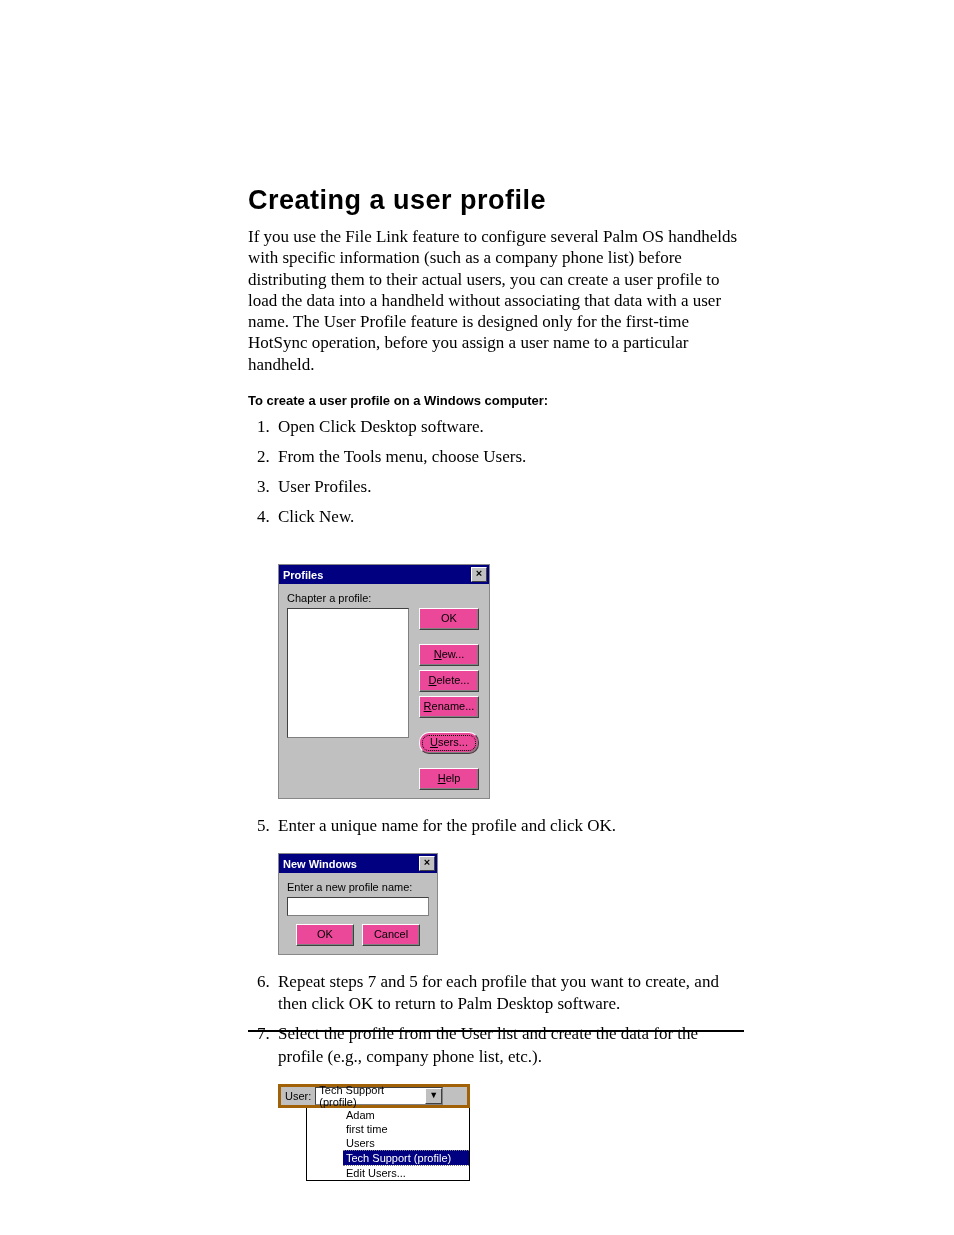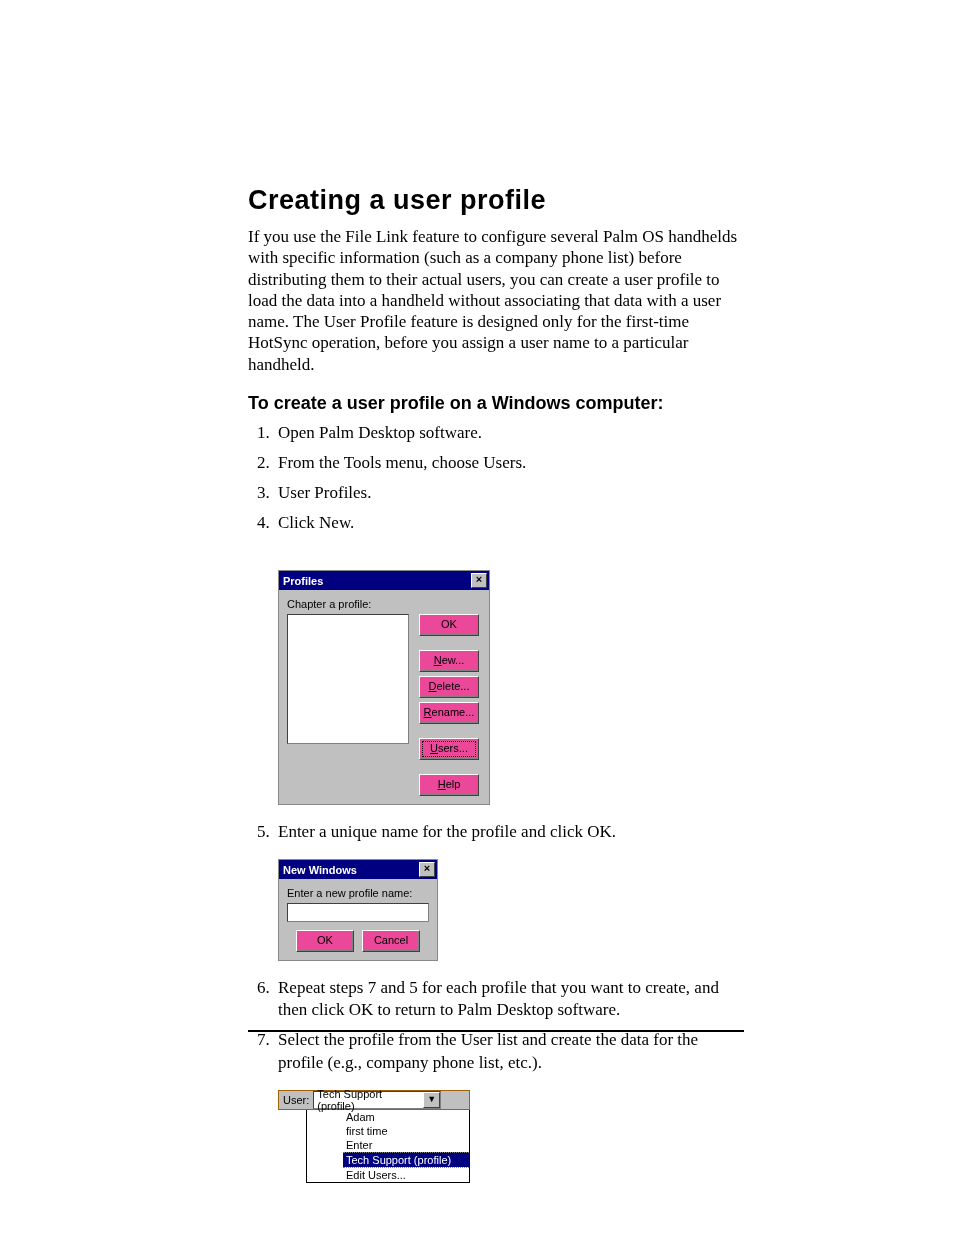--- a/index.html
+++ b/index.html
@@ -24,21 +24,21 @@
     letter-spacing: 0.5px;
   }
   p.body {
     font-size: 17px;
     line-height: 1.25;
     margin: 0 0 18px 0;
   }
   .subhead {
     font-family: Arial, Helvetica, sans-serif;
     font-weight: bold;
-    font-size: 18px;
+    font-size: 13px;
     margin: 0 0 8px 0;
   }
   ol.steps {
     list-style: decimal;
     padding-left: 26px;
     margin: 0;
     font-size: 17px;
   }
   ol.steps li {
     padding-left: 4px;
@@ -112,20 +112,21 @@
     height: 20px;
     font-size: 11px;
     font-family: Liberation Sans, sans-serif;
     text-align: center;
     line-height: 18px;
     box-shadow: inset -1px -1px 0 #808080;
   }
   .winbtn.focus {
     outline: 1px dotted #000;
     outline-offset: -4px;
+    border-radius: 10px;
   }
   .winbtn u { text-decoration: underline; }
   
   .newprofile {
     width: 158px;
   }
   .np-input {
     background: #fff;
     border: 1px solid #808080;
     border-top-color: #404040;
@@ -142,21 +143,21 @@
   .userdrop {
     margin: 8px 0 0 30px;
     font-family: Tahoma, Arial, sans-serif;
     font-size: 11px;
     display: inline-block;
   }
   .userdrop-row {
     display: flex;
     align-items: center;
     background: #c0c0c0;
-    border: 1px solid #a16207;
+    border: 3px solid #a16207;
   }
   .userdrop-label {
     padding: 2px 4px;
     background: #c0c0c0;
   }
   .userdrop-field {
     background: #fff;
     border: 1px solid #808080;
     border-top-color:#404040;
     border-left-color:#404040;
@@ -226,21 +227,21 @@
 <body>
 
 <div class="page">
   <h1 class="title">Creating a user profile</h1>
 
   <p class="body">If you use the File Link feature to configure several Palm OS handhelds with specific information (such as a company phone list) before distributing them to their actual users, you can create a user profile to load the data into a handheld without associating that data with a user name. The User Profile feature is designed only for the first-time HotSync operation, before you assign a user name to a particular handheld.</p>
 
   <div class="subhead">To create a user profile on a Windows computer:</div>
 
   <ol class="steps">
-    <li>Open Palm Desktop software.</li>
+    <li>Open Click Desktop software.</li>
     <li>From the Tools menu, choose Users.</li>
     <li>User Profiles.</li>
     <li>Click New.</li>
   </ol>
 
   
   <div class="dialog" style="width:210px;margin-top:28px;">
     <div class="titlebar">
       <span>Profiles</span>
       <div class="closebox">×</div>
@@ -294,20 +295,20 @@
     <div class="userdrop-row">
       <div class="userdrop-label">User:</div>
       <div class="userdrop-field">
         <span>Tech Support (profile)</span>
         <div class="ddbtn">▼</div>
       </div>
     </div>
     <div class="userdrop-list">
       <div class="opt">Adam</div>
       <div class="opt">first time</div>
-      <div class="opt">Enter</div>
+      <div class="opt">Users</div>
       <div class="opt sel dash-top">Tech Support (profile)</div>
       <div class="opt dash-top">Edit Users...</div>
     </div>
   </div>
 
   <hr class="footer-hr">
 </div>
 
 </body></html>

